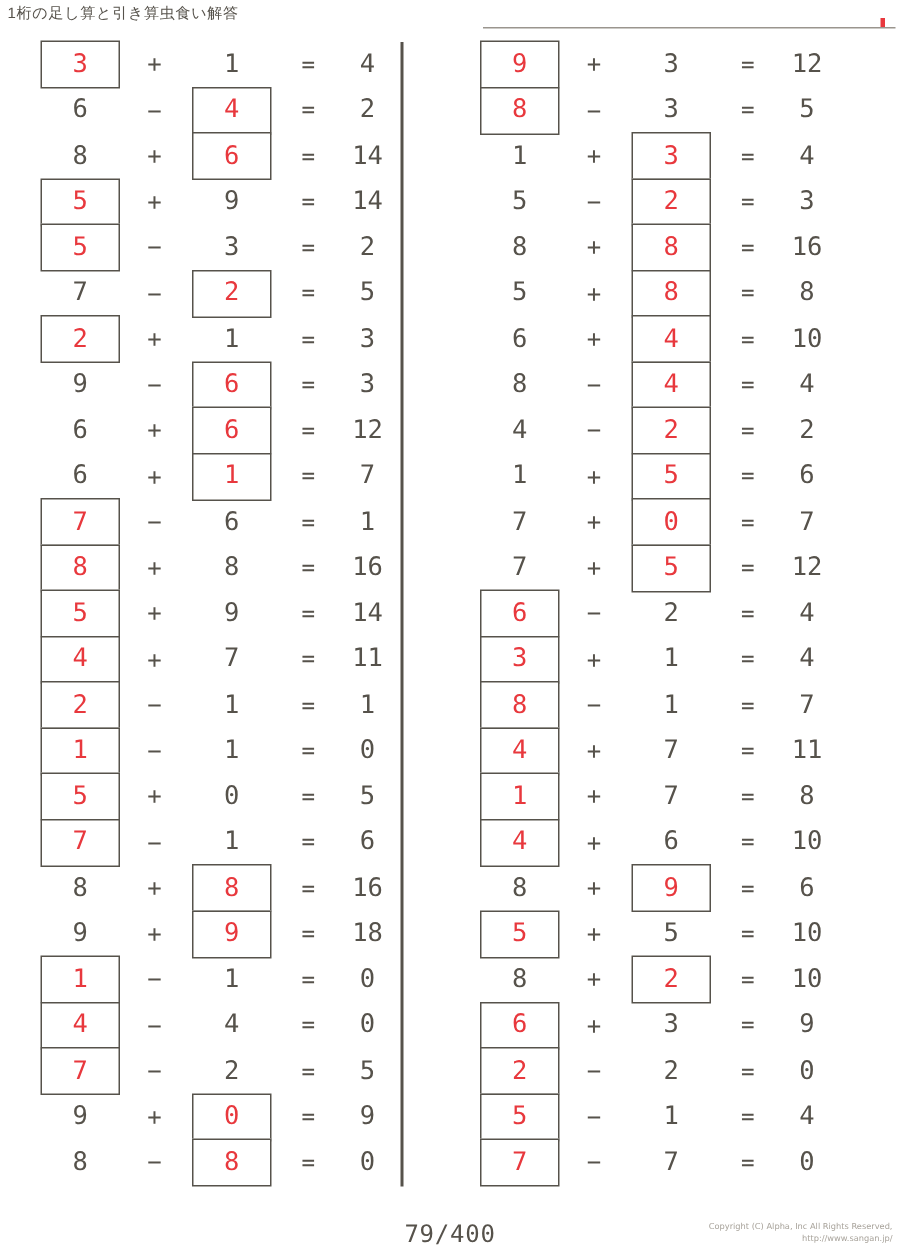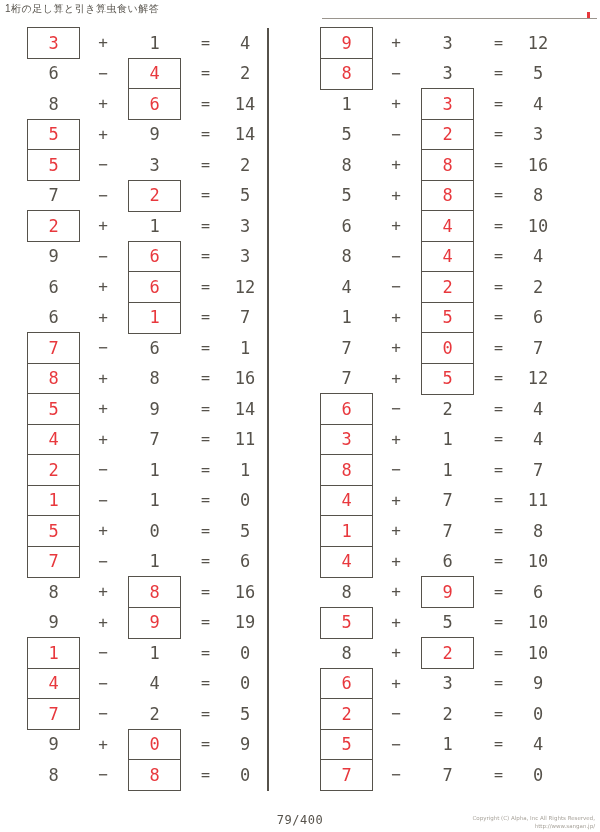--- a/index.html
+++ b/index.html
@@ -44,21 +44,21 @@
   .c-r{left:191px;width:54px;}
   .boxed{
     top:-0.75px;height:auto;bottom:-0.75px;
     border:1.5px solid var(--ink,#56524b);
     box-sizing:border-box;
     color:var(--red,#e8383d);
     background:#fff;
   }
   .footer-page{
     position:absolute;left:50%;top:813px;transform:translateX(-50%);
-    font-size:12px;letter-spacing:.5px;color:var(--ink,#56524b);
+    font-size:16px;letter-spacing:.5px;color:var(--ink,#56524b);
   }
   .copyright{
     position:absolute;right:5px;top:815px;
     font-family:"DejaVu Sans", sans-serif;
     font-size:5.5px;line-height:1.4;text-align:right;
     color:var(--copy,#a8a39b);
   }
 </style>
 </head>
 <body>
@@ -203,21 +203,21 @@
         <div class="cell c-op">+</div>
         <div class="cell c-b boxed">8</div>
         <div class="cell c-eq">=</div>
         <div class="cell c-r">16</div>
       </div>
       <div class="eq-row">
         <div class="cell c-a">9</div>
         <div class="cell c-op">+</div>
         <div class="cell c-b boxed">9</div>
         <div class="cell c-eq">=</div>
-        <div class="cell c-r">19</div>
+        <div class="cell c-r">18</div>
       </div>
       <div class="eq-row">
         <div class="cell c-a boxed">1</div>
         <div class="cell c-op">−</div>
         <div class="cell c-b">1</div>
         <div class="cell c-eq">=</div>
         <div class="cell c-r">0</div>
       </div>
       <div class="eq-row">
         <div class="cell c-a boxed">4</div>

